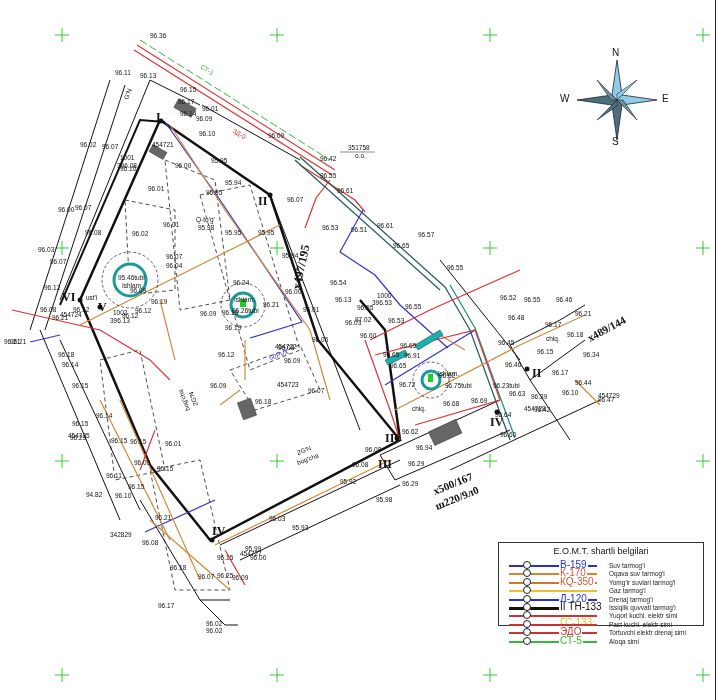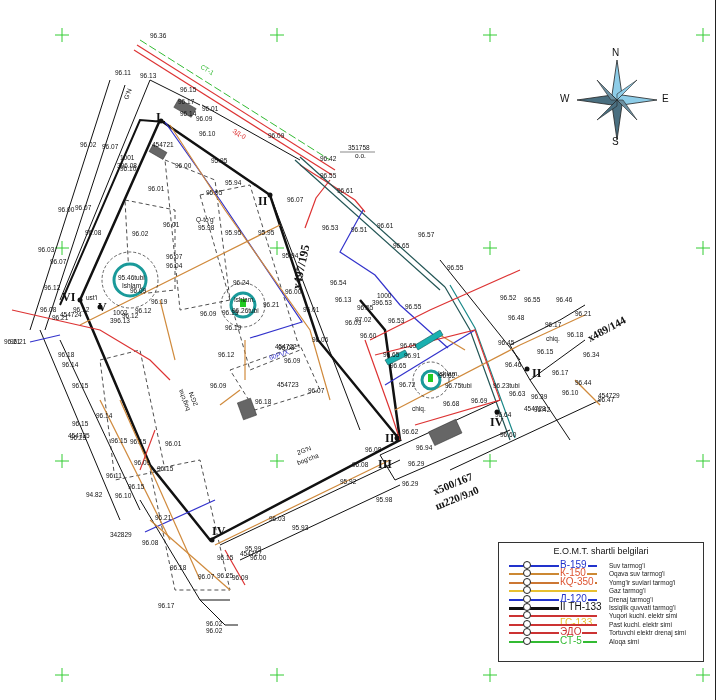--- a/index.html
+++ b/index.html
@@ -1,20 +1,20 @@
 <!DOCTYPE html>
 <html><head>
 <meta charset="utf-8">
 <style>
   html,body{margin:0;padding:0;background:#fff;}
   body{width:725px;height:700px;position:relative;overflow:hidden;font-family:"Liberation Sans",sans-serif;}
   #plan{position:absolute;left:0;top:0;width:725px;height:700px;}
   .t{font-family:"Liberation Sans",sans-serif;font-size:6.5px;fill:#111;}
   .tb{font-family:"Liberation Serif",serif;font-weight:bold;fill:#111;}
-  .legend{position:absolute;left:498px;top:542px;width:206px;height:120px;border:1.5px solid #333;background:#fff;box-sizing:border-box;}
+  .legend{position:absolute;left:498px;top:542px;width:206px;height:84px;border:1.5px solid #333;background:#fff;box-sizing:border-box;}
   .legend-title{font-size:9px;text-align:center;margin-top:3px;color:#111;}
   .legend-row{position:absolute;left:4px;height:10px;width:198px;}
   .legend-line{position:absolute;left:6px;top:4px;width:88px;height:2px;}
   .legend-sym{position:absolute;left:20px;top:0;width:8px;height:8px;border:1px solid #222;border-radius:50%;background:#fff;box-sizing:border-box;}
   .legend-code{position:absolute;left:56px;top:-1px;font-size:10px;background:#fff;padding:0 1px;line-height:10px;}
   .legend-label{position:absolute;left:106px;top:0;font-size:6.5px;color:#222;line-height:10px;white-space:nowrap;}
   .compass-lbl{position:absolute;font-size:10px;color:#111;}
   .frame-line{position:absolute;left:715px;top:0;width:1px;height:700px;background:#222;}
 </style>
 </head>
@@ -408,21 +408,21 @@
   <div id="legend-rows">
       <div class="legend-row" style="top: 18px;">
         <div class="legend-line" style="background: rgb(34, 51, 204);"></div>
         <div class="legend-sym"></div>
         <span class="legend-code" style="color: rgb(34, 51, 204);">В-159</span>
         <span class="legend-label">Suv tarmog'i</span>
       </div>
       <div class="legend-row" style="top: 26.4px;">
         <div class="legend-line" style="background: rgb(204, 136, 51);"></div>
         <div class="legend-sym"></div>
-        <span class="legend-code" style="color: rgb(221, 85, 51);">К-150</span>
+        <span class="legend-code" style="color: rgb(221, 85, 51);">К-170</span>
         <span class="legend-label">Oqava suv tarmog'i</span>
       </div>
       <div class="legend-row" style="top: 34.8px;">
         <div class="legend-line" style="background: rgb(204, 119, 51);"></div>
         <div class="legend-sym"></div>
         <span class="legend-code" style="color: rgb(221, 85, 51);">КQ-350</span>
         <span class="legend-label">Yomg'ir suvlari  tarmog'i</span>
       </div>
       <div class="legend-row" style="top: 43.2px;">
         <div class="legend-line" style="background: rgb(232, 192, 48);"></div>

